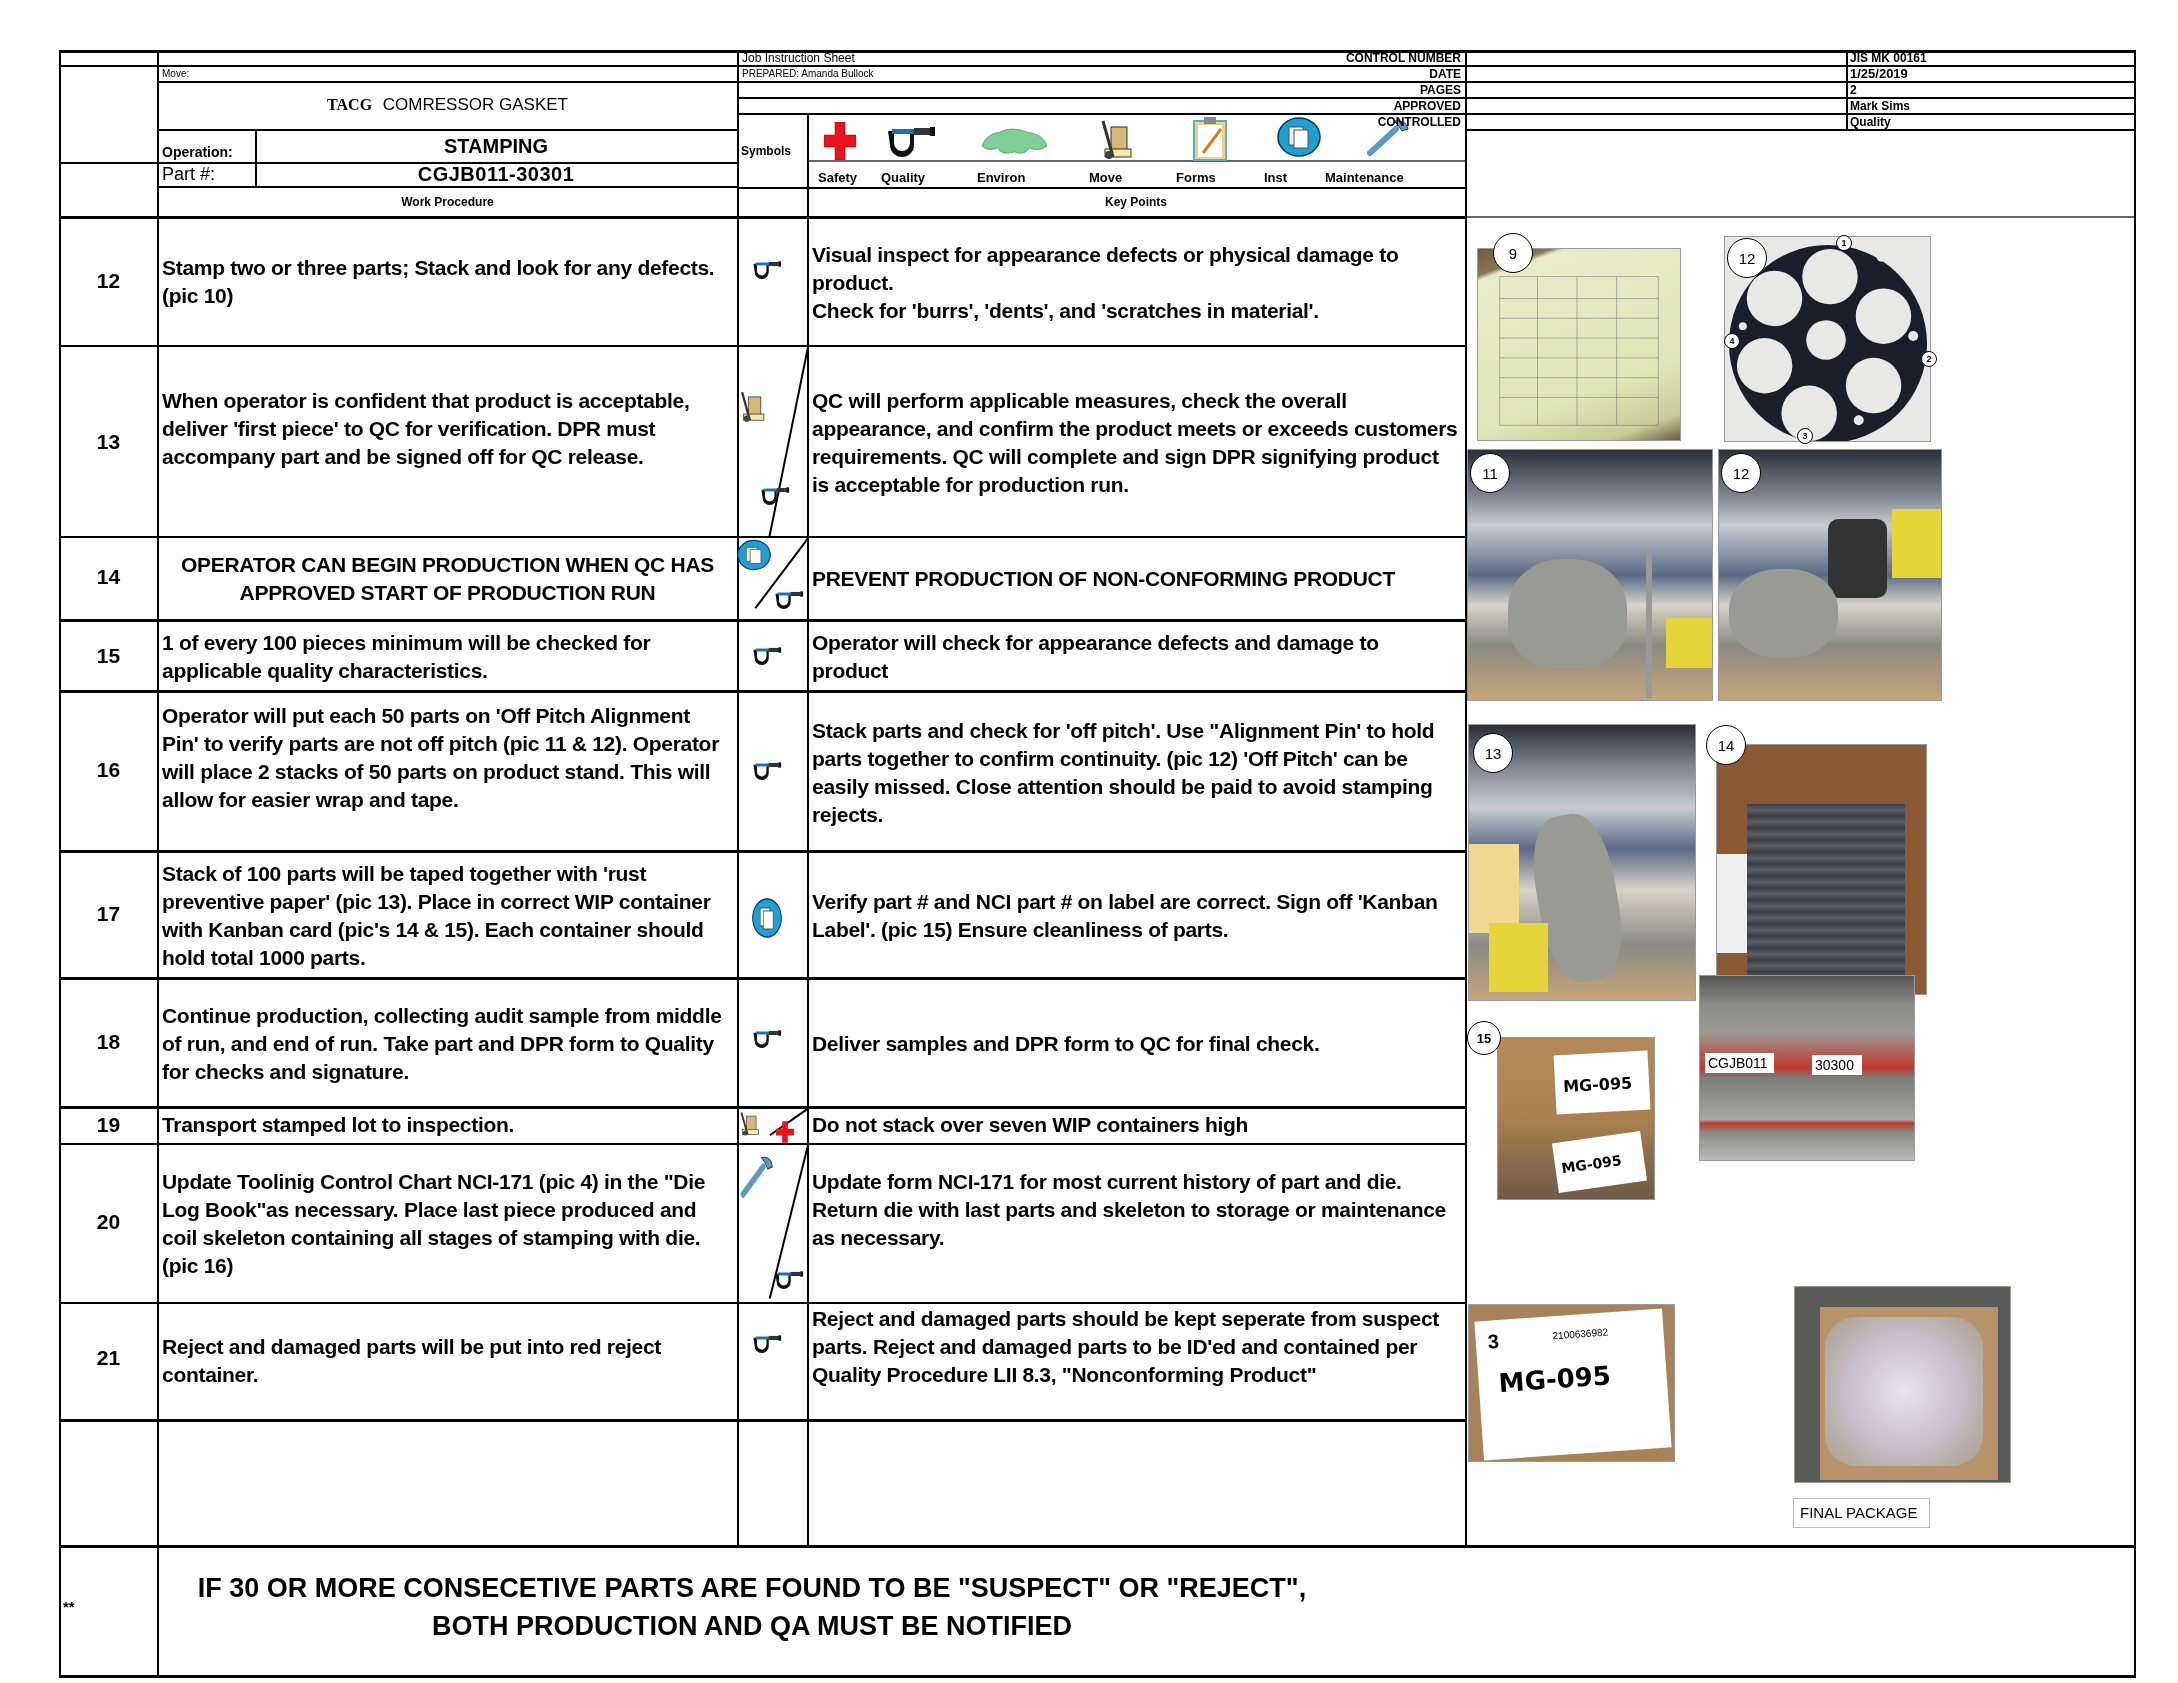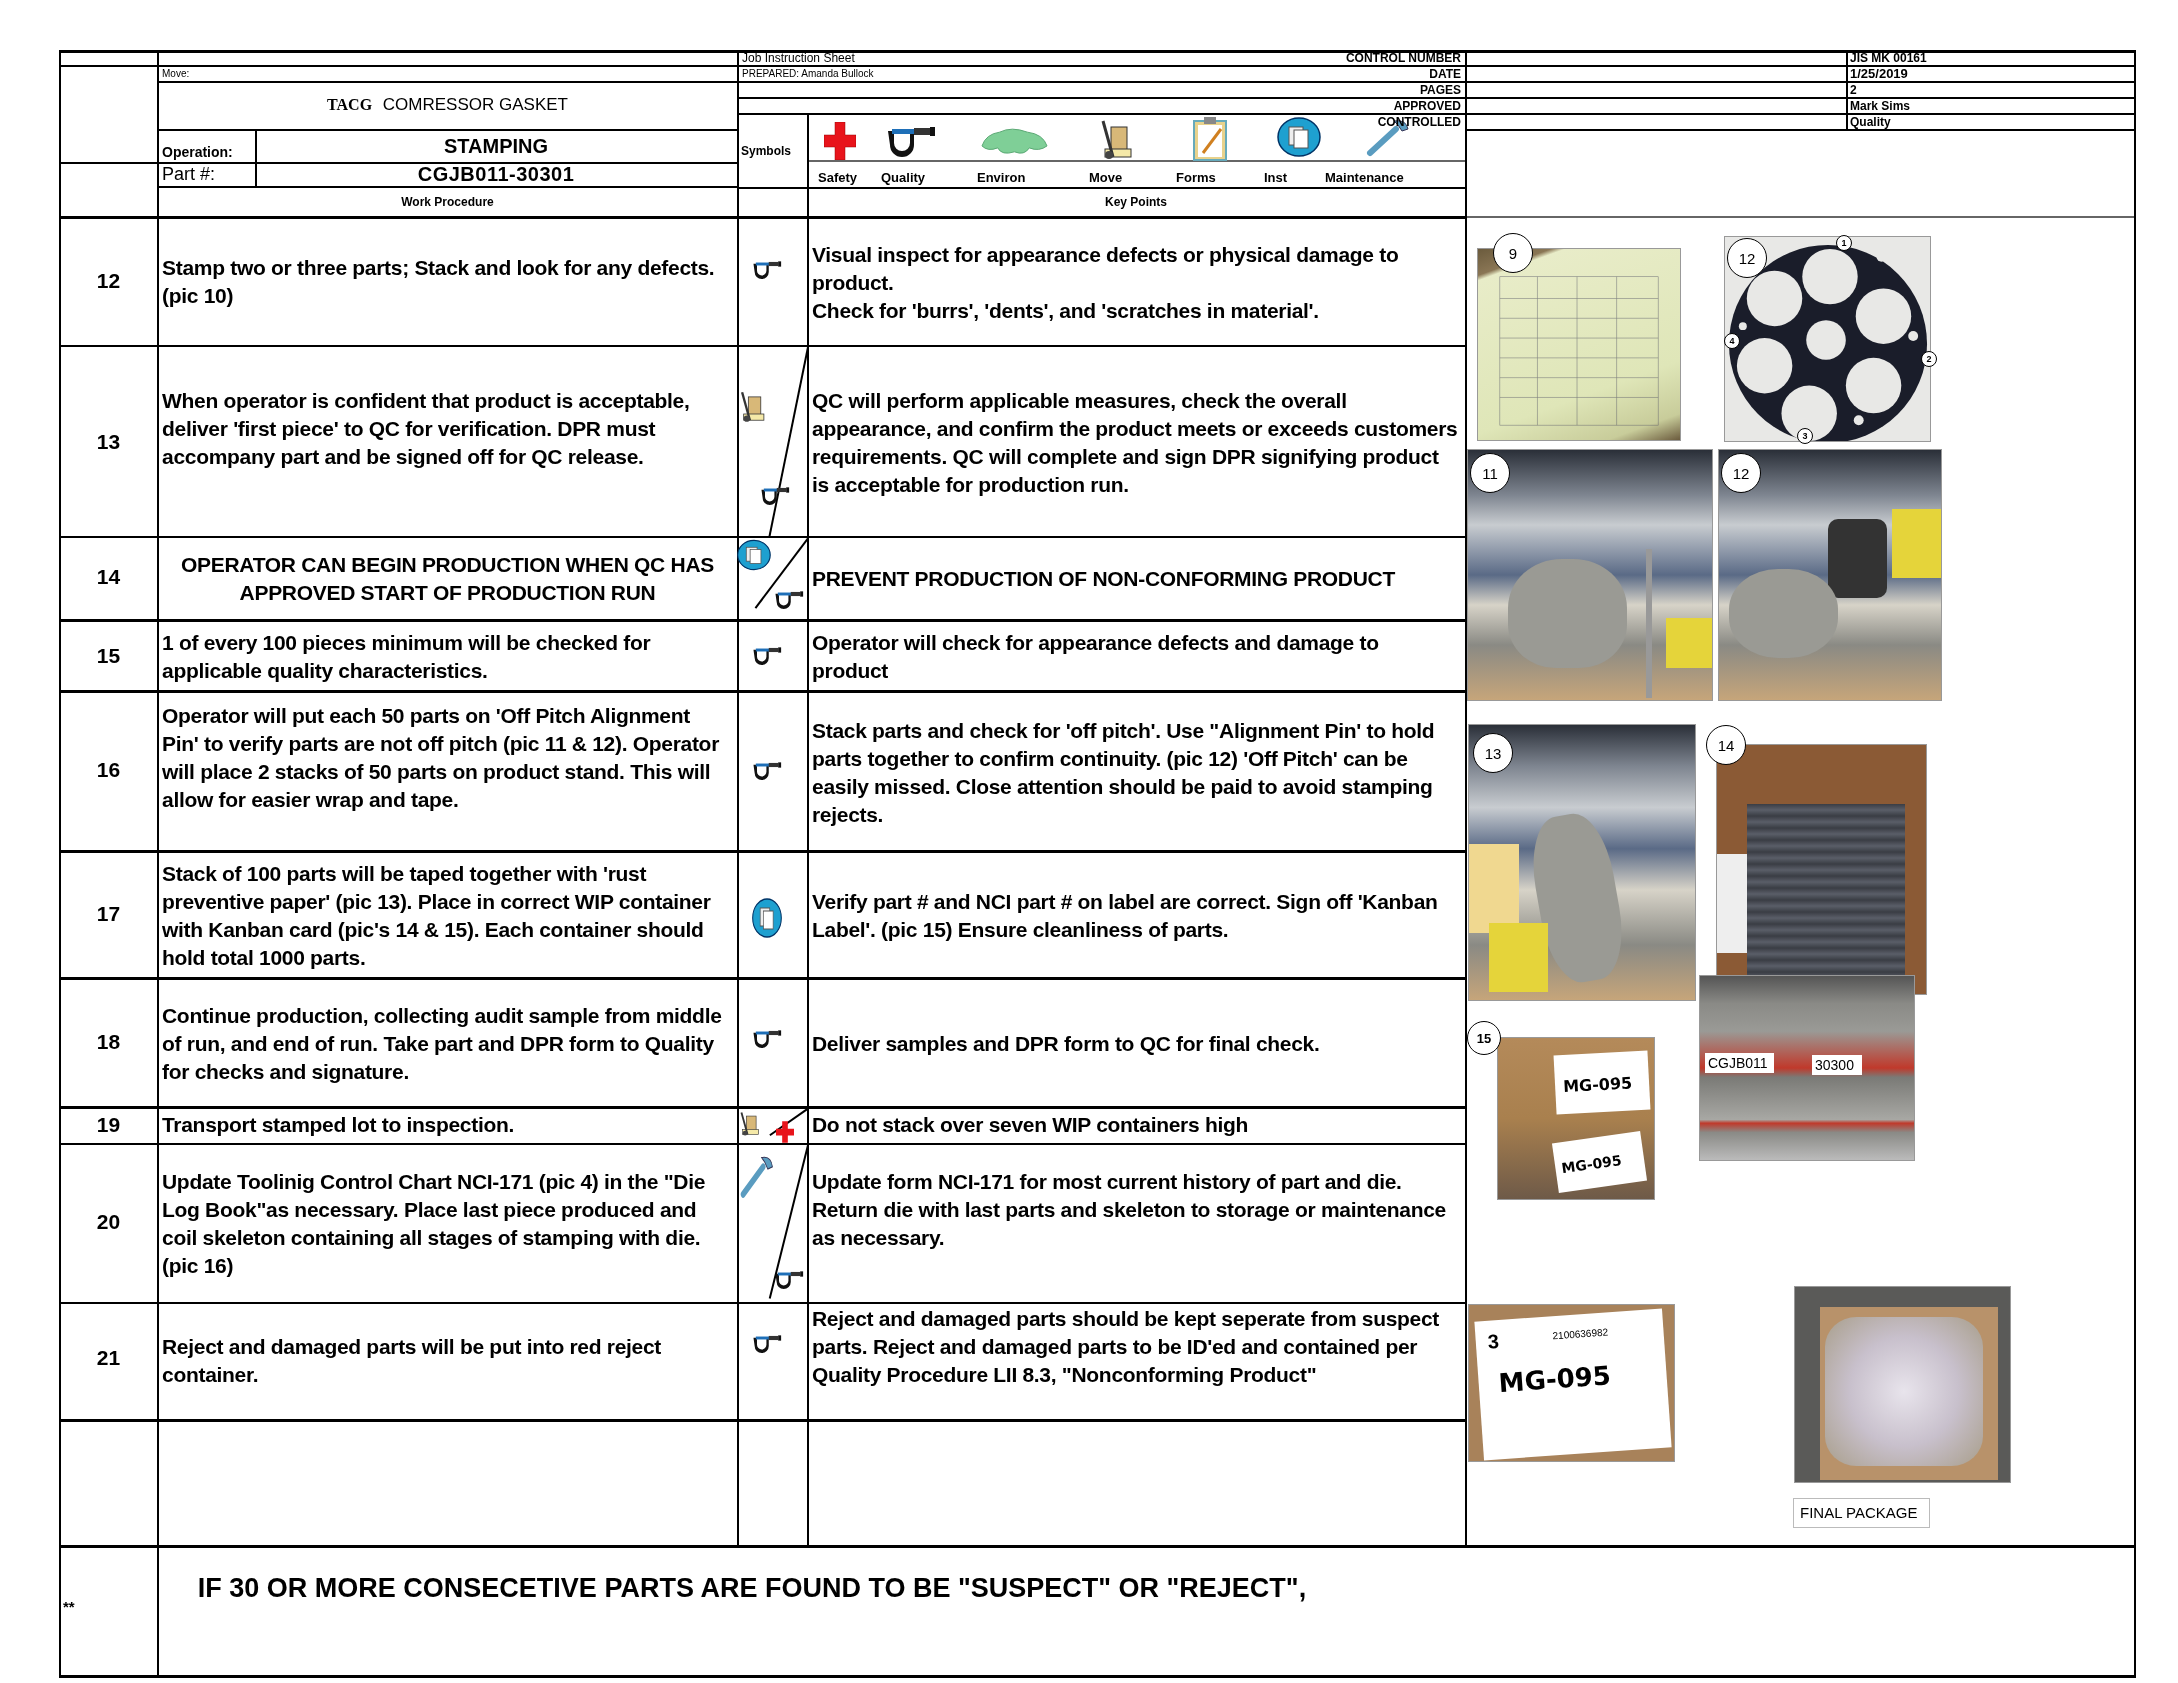--- a/index.html
+++ b/index.html
@@ -424,14 +424,15 @@
     <div style="position:absolute; left:25px; top:20px; width:178px; height:173px; background:#b8926a;"></div>
     <div style="position:absolute; left:30px; top:30px; width:158px; height:149px; background:radial-gradient(circle at 50% 50%,#e8e4ec 0%,#c8c0cc 50%,#a89e8a 100%); border-radius:20%;"></div>
   </div>
 
   <div class="abs" style="left:1793px; top:1498px; width:137px; height:30px; border:1.5px solid #bbb; font-size:15px; line-height:28px; padding-left:6px; font-family:'Liberation Sans', sans-serif;">FINAL PACKAGE</div>
 </div>
 
 <div class="abs" style="left:63px; top:1598px; font-size:15px; font-weight:bold;">**</div>
 <div class="abs" style="left:158px; top:1569px; width:1307px; text-align:center;">
   <div style="font-size:27px; font-weight:bold; line-height:38px; margin-left:-119px;">IF 30 OR MORE CONSECETIVE PARTS ARE FOUND TO BE "SUSPECT" OR "REJECT",</div>
+  <div style="font-size:27px; font-weight:bold; line-height:38px; margin-left:-119px;">BOTH PRODUCTION AND QA MUST BE NOTIFIED</div>
 </div>
 
 
 </body></html>

